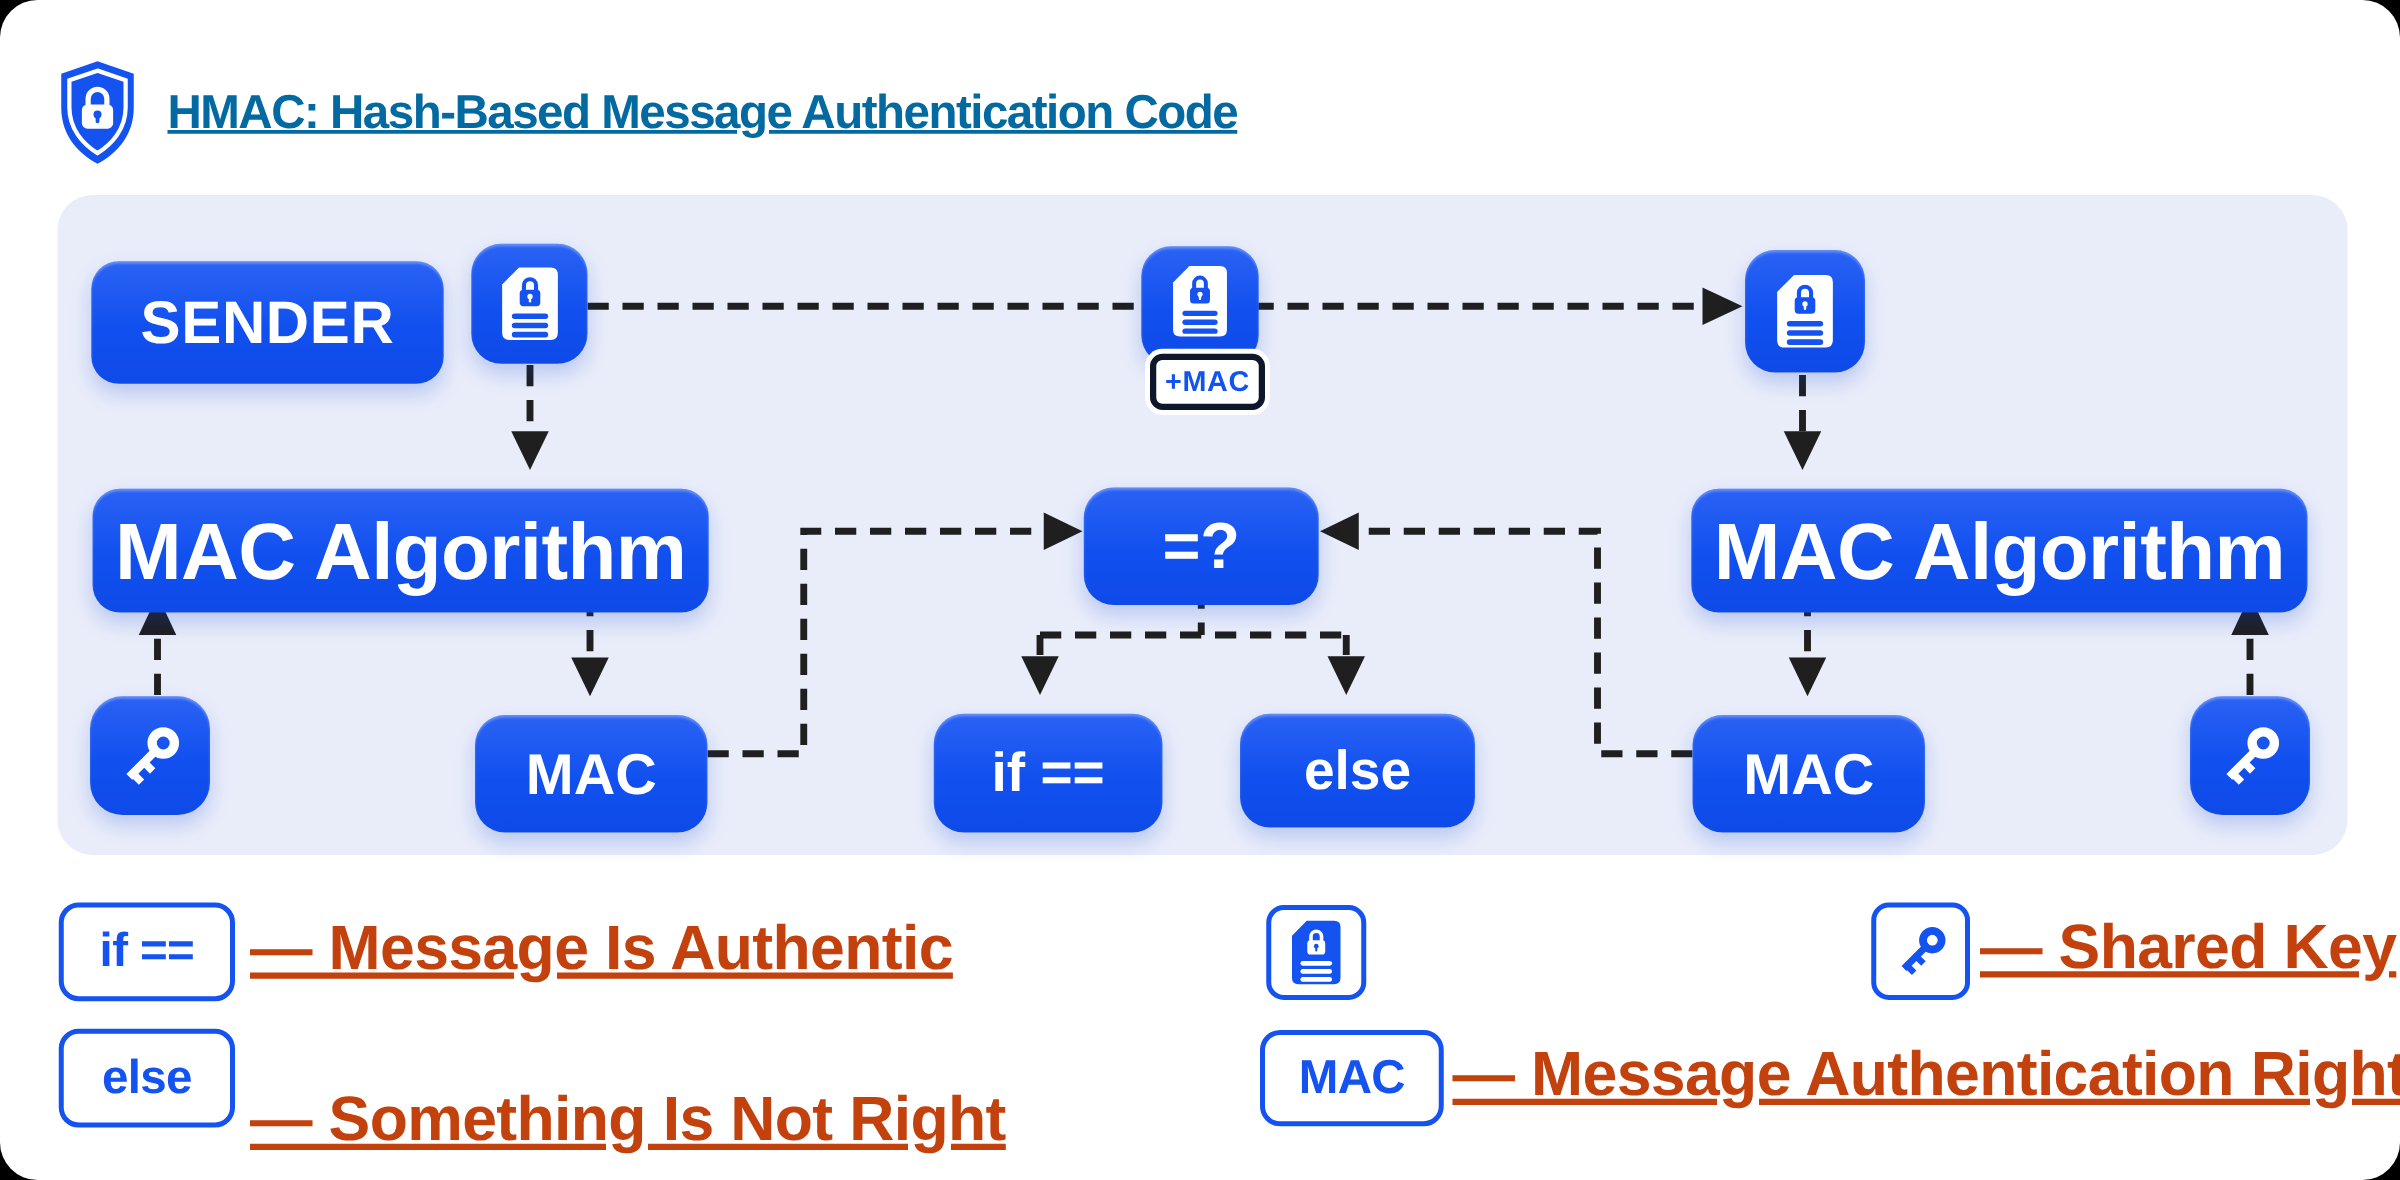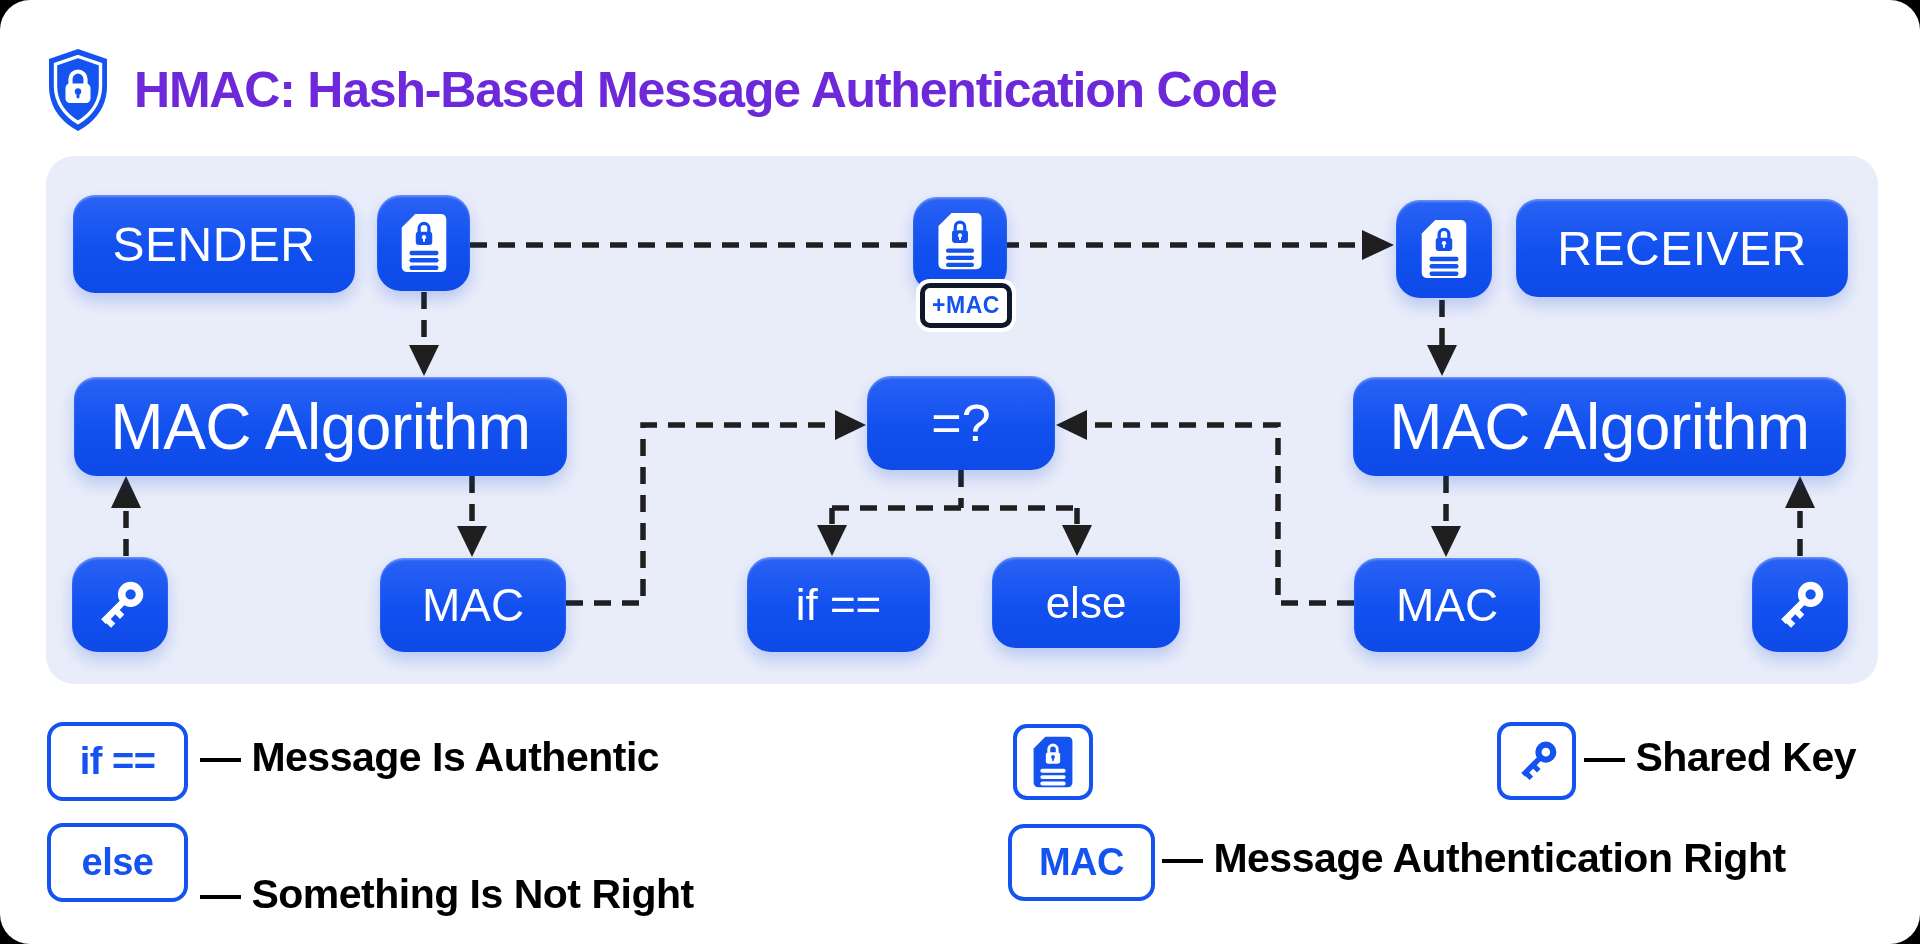--- a/index.html
+++ b/index.html
@@ -3,49 +3,49 @@
 <meta charset="utf-8">
 <style>
   html,body{margin:0;padding:0;}
   body{width:1920px;height:944px;background:#000;position:relative;overflow:hidden;
        font-family:"Liberation Sans", sans-serif;}
   .card{position:absolute;inset:0;background:#ffffff;border-radius:30px;overflow:hidden;}
 
   
   .hdr-shield{position:absolute;left:43px;top:46px;width:70px;height:88px;}
   .hdr-title{position:absolute;left:134px;top:46px;height:88px;display:flex;align-items:center;
-             font-size:50px;font-weight:800;letter-spacing:-1.2px;color:#6d28d9;white-space:nowrap;}
+             font-size:38px;font-weight:800;letter-spacing:-1.2px;color:#0369a1;white-space:nowrap;text-decoration:underline;}
 
   
   .panel{position:absolute;left:46px;top:156px;width:1832px;height:528px;
          background:#e9edfa;border-radius:28px;}
   .connectors{position:absolute;left:0;top:0;width:1832px;height:528px;z-index:1;}
 
   .bx{position:absolute;z-index:2;display:flex;align-items:center;justify-content:center;
       background:linear-gradient(180deg,#2a62f4 0%,#1150ef 55%,#0e4ae8 100%);
-      color:#fff;font-weight:400;
-      box-shadow:0 8px 16px rgba(17,70,215,.22), inset 0 2px 2px rgba(255,255,255,.28);}
+      color:#fff;font-weight:700;
+      box-shadow:0 8px 16px rgba(17,70,215,.22), inset 0 2px 2px rgba(255,255,255,.28);margin-top:14px;}
   .bx.big{border-radius:22px;font-size:48px;letter-spacing:.5px;}
   .bx.mid{border-radius:22px;font-size:64px;letter-spacing:-.5px;}
   .bx.sm {border-radius:24px;font-size:46px;}
   .icon-bx{position:absolute;z-index:2;display:flex;align-items:center;justify-content:center;
       background:linear-gradient(180deg,#2a62f4 0%,#1150ef 55%,#0e4ae8 100%);border-radius:24px;
       box-shadow:0 8px 16px rgba(17,70,215,.22), inset 0 2px 2px rgba(255,255,255,.28);}
   .badge{position:absolute;z-index:3;display:flex;align-items:center;justify-content:center;
       background:#fff;border:5px solid #0f172a;border-radius:10px;box-shadow:0 0 0 4px #fff;
       color:#1453f0;font-weight:800;font-size:23px;letter-spacing:.5px;}
 
   
   .chip{position:absolute;display:flex;align-items:center;justify-content:center;
         background:#fff;border:4px solid #1453f0;color:#1453f0;
         font-weight:800;font-size:38px;letter-spacing:-.5px;}
   .chip.txt{border-radius:16px;}
   .chip.ico{border-radius:14px;}
-  .leg-label{position:absolute;display:flex;align-items:center;color:#000000;
-        font-size:41px;font-weight:600;letter-spacing:-.5px;white-space:nowrap;}
+  .leg-label{position:absolute;display:flex;align-items:center;color:#c2410c;
+        font-size:50px;font-weight:600;letter-spacing:-.5px;white-space:nowrap;text-decoration:underline;}
 </style>
 </head>
 <body>
 
 <div class="card">
 
   <svg class="hdr-shield" viewBox="0 0 70 88">
     <path d="M35 3 L64 13 V40 C64 62 51 76.5 35 85 C19 76.5 6 62 6 40 V13 Z" fill="#1453f0"></path>
     <path d="M35 10.5 L57.5 18.2 V40 C57.5 57 46.8 69.3 35 76.5 C23.2 69.3 12.5 57 12.5 40 V18.2 Z" fill="none" stroke="#ffffff" stroke-width="3.4"></path>
     <path d="M27.5 38 V33 a7.5 7.5 0 0 1 15 0 V38" fill="none" stroke="#ffffff" stroke-width="4.2"></path>
@@ -120,21 +120,20 @@
         <path d="M19 21 v-4.2 a5 5 0 0 1 10 0 V21" fill="none" stroke="#1453f0" stroke-width="3.4"></path>
         <rect x="15.5" y="20.5" width="17" height="13.5" rx="3" fill="#1453f0"></rect>
         <circle cx="24" cy="26" r="2.2" fill="#ffffff"></circle>
         <rect x="23" y="26.5" width="2" height="4.5" rx="1" fill="#ffffff"></rect>
         <rect x="9" y="40" width="30" height="4.6" rx="2.3" fill="#1453f0"></rect>
         <rect x="9" y="47.6" width="30" height="4.6" rx="2.3" fill="#1453f0"></rect>
         <rect x="9" y="55.2" width="30" height="4.6" rx="2.3" fill="#1453f0"></rect>
       </svg>
     </div>
 
-    <div class="bx big" style="left:1470px;top:43px;width:332px;height:98px;">RECEIVER</div>
 
     <div class="bx mid" style="left:28px;top:221px;width:493px;height:99px;">MAC Algorithm</div>
 
     <div class="bx sm" style="left:821px;top:220px;width:188px;height:94px;font-size:52px;">=?</div>
 
     <div class="bx mid" style="left:1307px;top:221px;width:493px;height:99px;">MAC Algorithm</div>
 
     <div class="icon-bx" style="left:26px;top:401px;width:96px;height:95px;border-radius:26px;">
       <svg width="60" height="60" viewBox="0 0 64 64">
         <g transform="rotate(-45 32 32)" fill="#ffffff">

